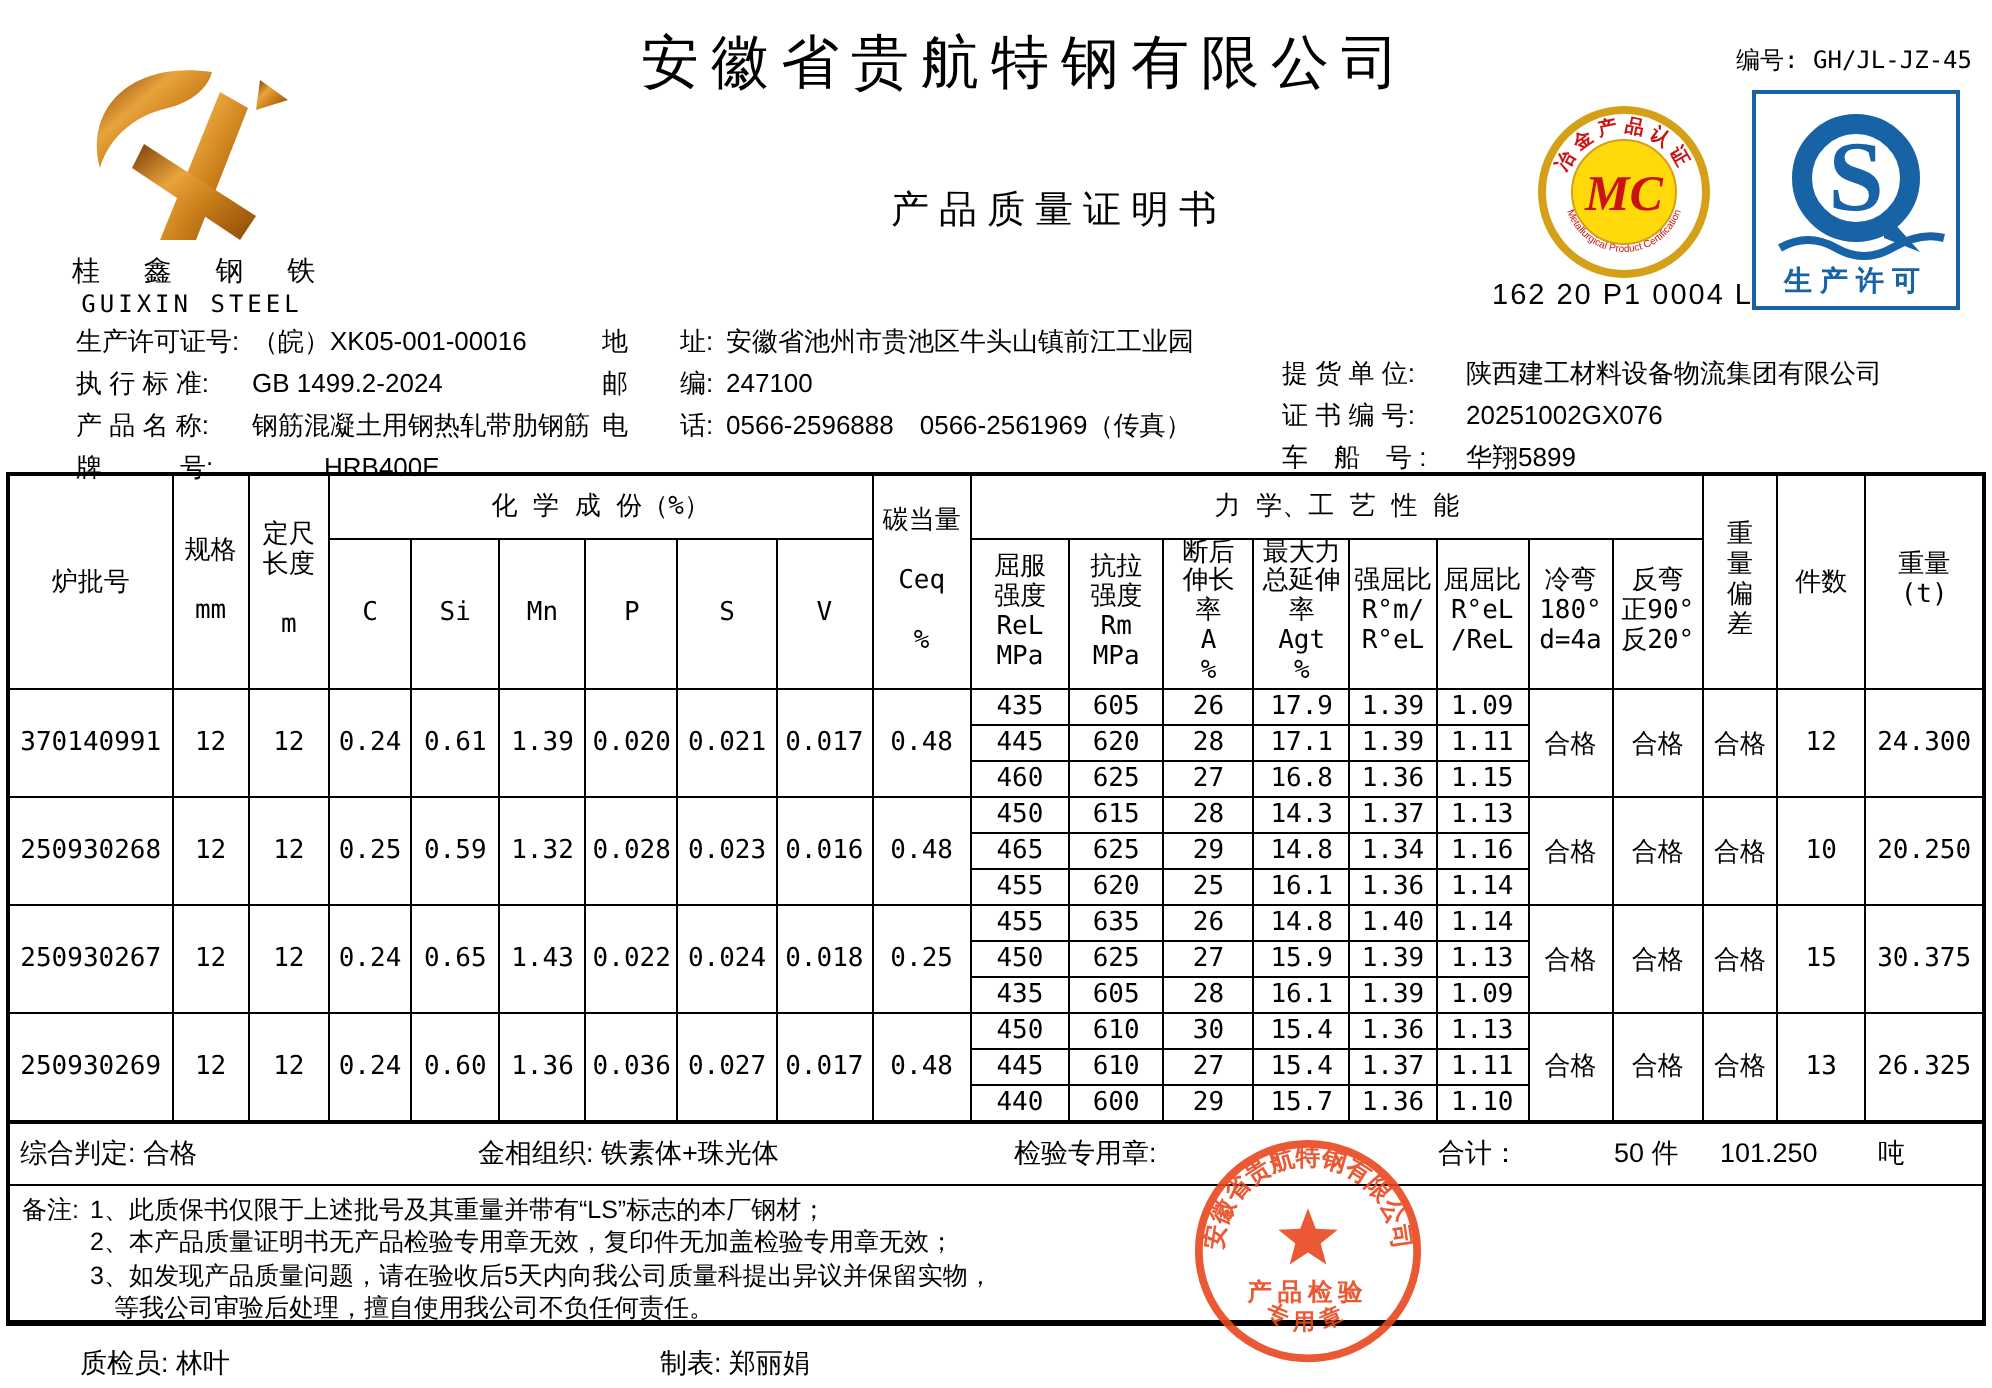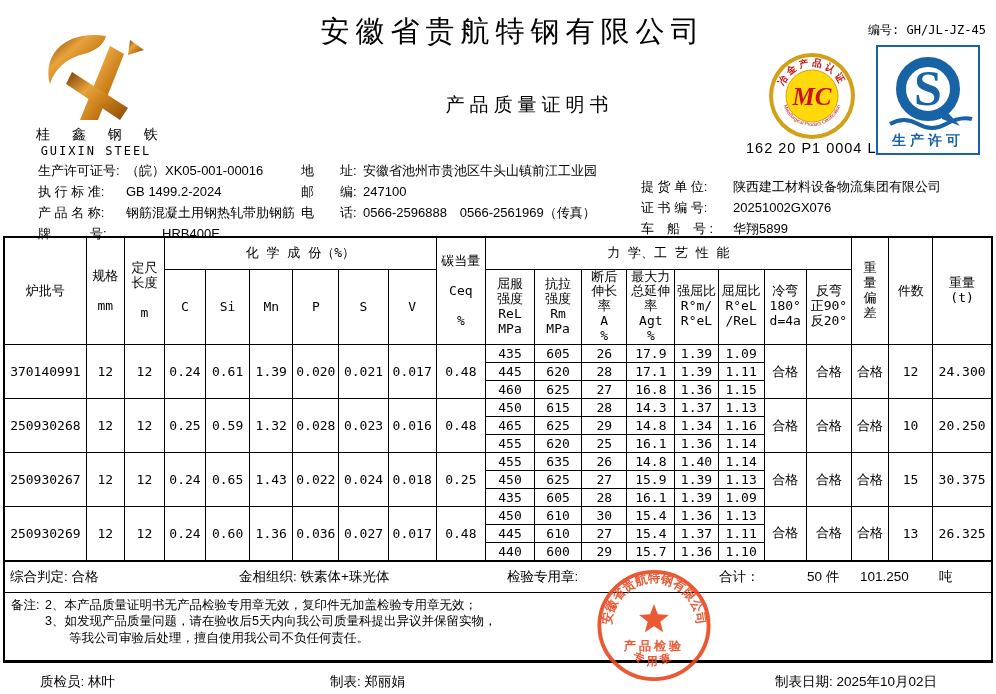--- a/index.html
+++ b/index.html
@@ -49,21 +49,21 @@
            border-bottom:1px solid #000;font-size:13.5px;}
   .summary span{position:absolute;top:0;line-height:30px;white-space:nowrap;}
   .s1{left:5px;} .s2{left:234px;} .s3{left:502px;} .s4{left:714px;}
   .s5{left:766px;margin-left:36px;} .s6{left:855px;} .s7{left:934px;}
 
   
   .notes{position:relative;height:67px;border-left:2px solid #000;border-right:2px solid #000;
          border-bottom:3px solid #000;font-size:12.5px;}
   .notes .nlabel{position:absolute;left:6px;top:4px;}
   .nlines{position:absolute;left:40px;top:4px;line-height:16.5px;}
-  .nl4{margin-left:24px;}
+  .nl4{margin-left:12px;}
 
   
   .footer{position:absolute;left:0;top:671px;width:996px;height:23px;font-size:13.5px;}
   .footer span{position:absolute;top:0;line-height:22px;white-space:nowrap;}
   .f1{left:40px;} .f2{left:330px;} .f3{left:775px;}
 
   
   .stamp{position:absolute;left:595px;top:568px;opacity:.9;pointer-events:none;}
 </style>
 </head>
@@ -400,31 +400,31 @@
       <span class="s3">检验专用章:</span>
       <span class="s4">合计：</span>
       <span class="s5">50 件</span>
       <span class="s6">101.250</span>
       <span class="s7">吨</span>
     </div>
 
     <div class="notes">
       <span class="nlabel">备注:</span>
       <div class="nlines">
+        <div>1、此质保书仅限于上述批号及其重量并带有“LS”标志的本厂钢材；</div>
         <div>2、本产品质量证明书无产品检验专用章无效，复印件无加盖检验专用章无效；</div>
         <div>3、如发现产品质量问题，请在验收后5天内向我公司质量科提出异议并保留实物，</div>
         <div class="nl4">等我公司审验后处理，擅自使用我公司不负任何责任。</div>
       </div>
     </div>
   </div>
 
   <div class="footer">
     <span class="f1"><i style="font-style:normal">质检员: </i><i style="font-style:normal">林叶</i></span>
     <span class="f2"><i style="font-style:normal">制表: </i><i style="font-style:normal">郑丽娟</i></span>
-    <span class="f3"><i style="font-style:normal">制表日期: </i><i style="font-style:normal">2025年10月02日</i></span>
   </div>
 
   <svg class="stamp" width="118" height="117" viewBox="0 0 120 120">
     <defs>
       <path id="stTop" d="M 18.7,74 A 44,44 0 1 1 101.3,74" fill="none"></path>
       <path id="stBot" d="M 37.1,91.8 A 40,40 0 0 0 82.9,91.8" fill="none"></path>
     </defs>
     <ellipse cx="60" cy="59" rx="56" ry="55" fill="none" stroke="#e8481f" stroke-width="4"></ellipse>
     <text fill="#e8481f" font-size="12.5" font-weight="bold">
       <textPath href="#stTop" startOffset="50%" text-anchor="middle">安徽省贵航特钢有限公司</textPath>

